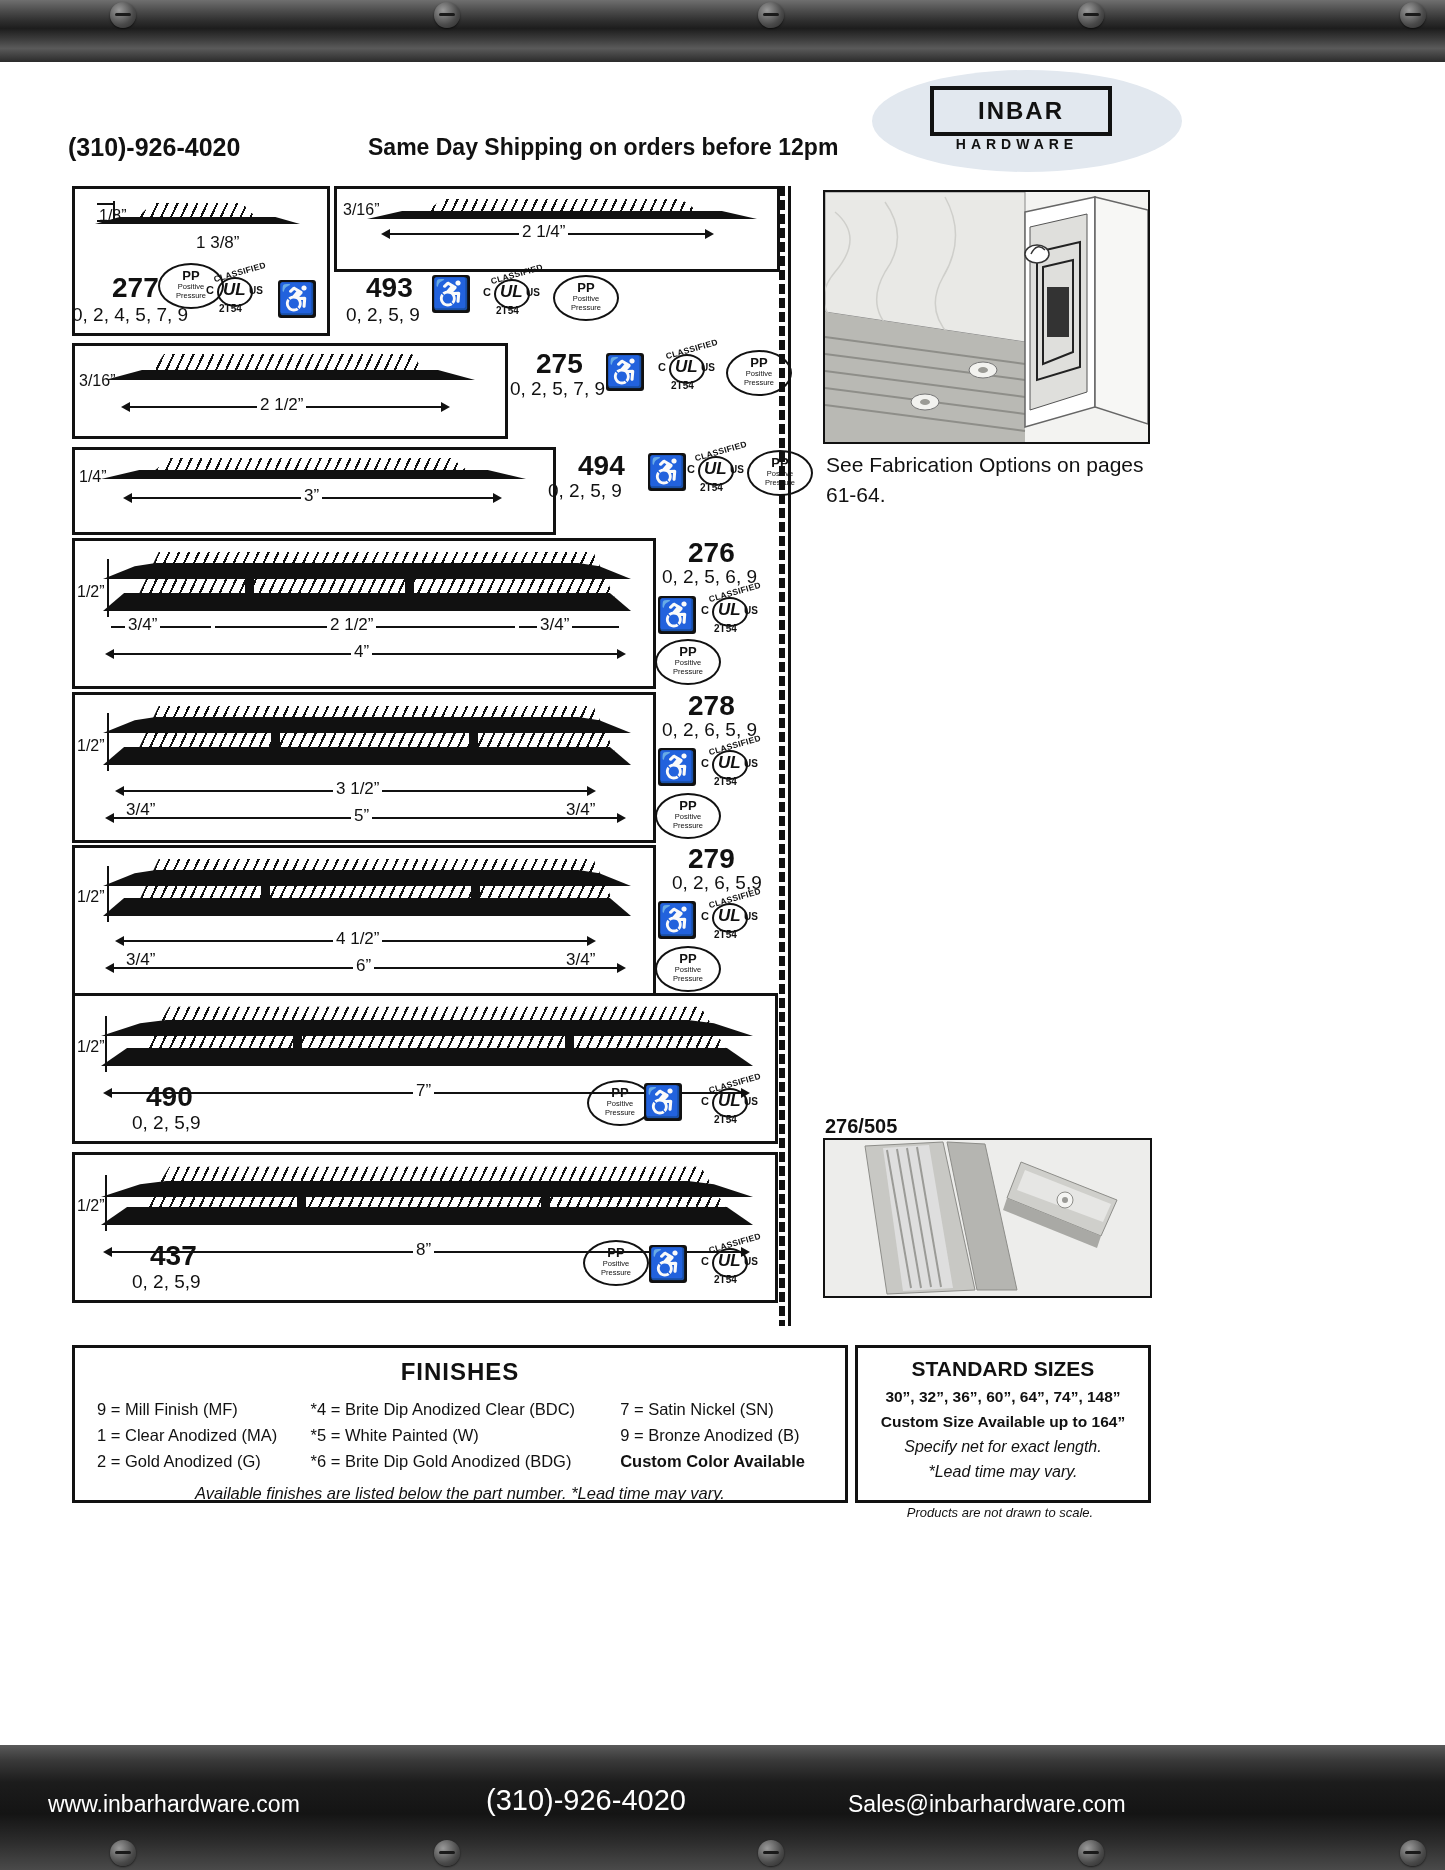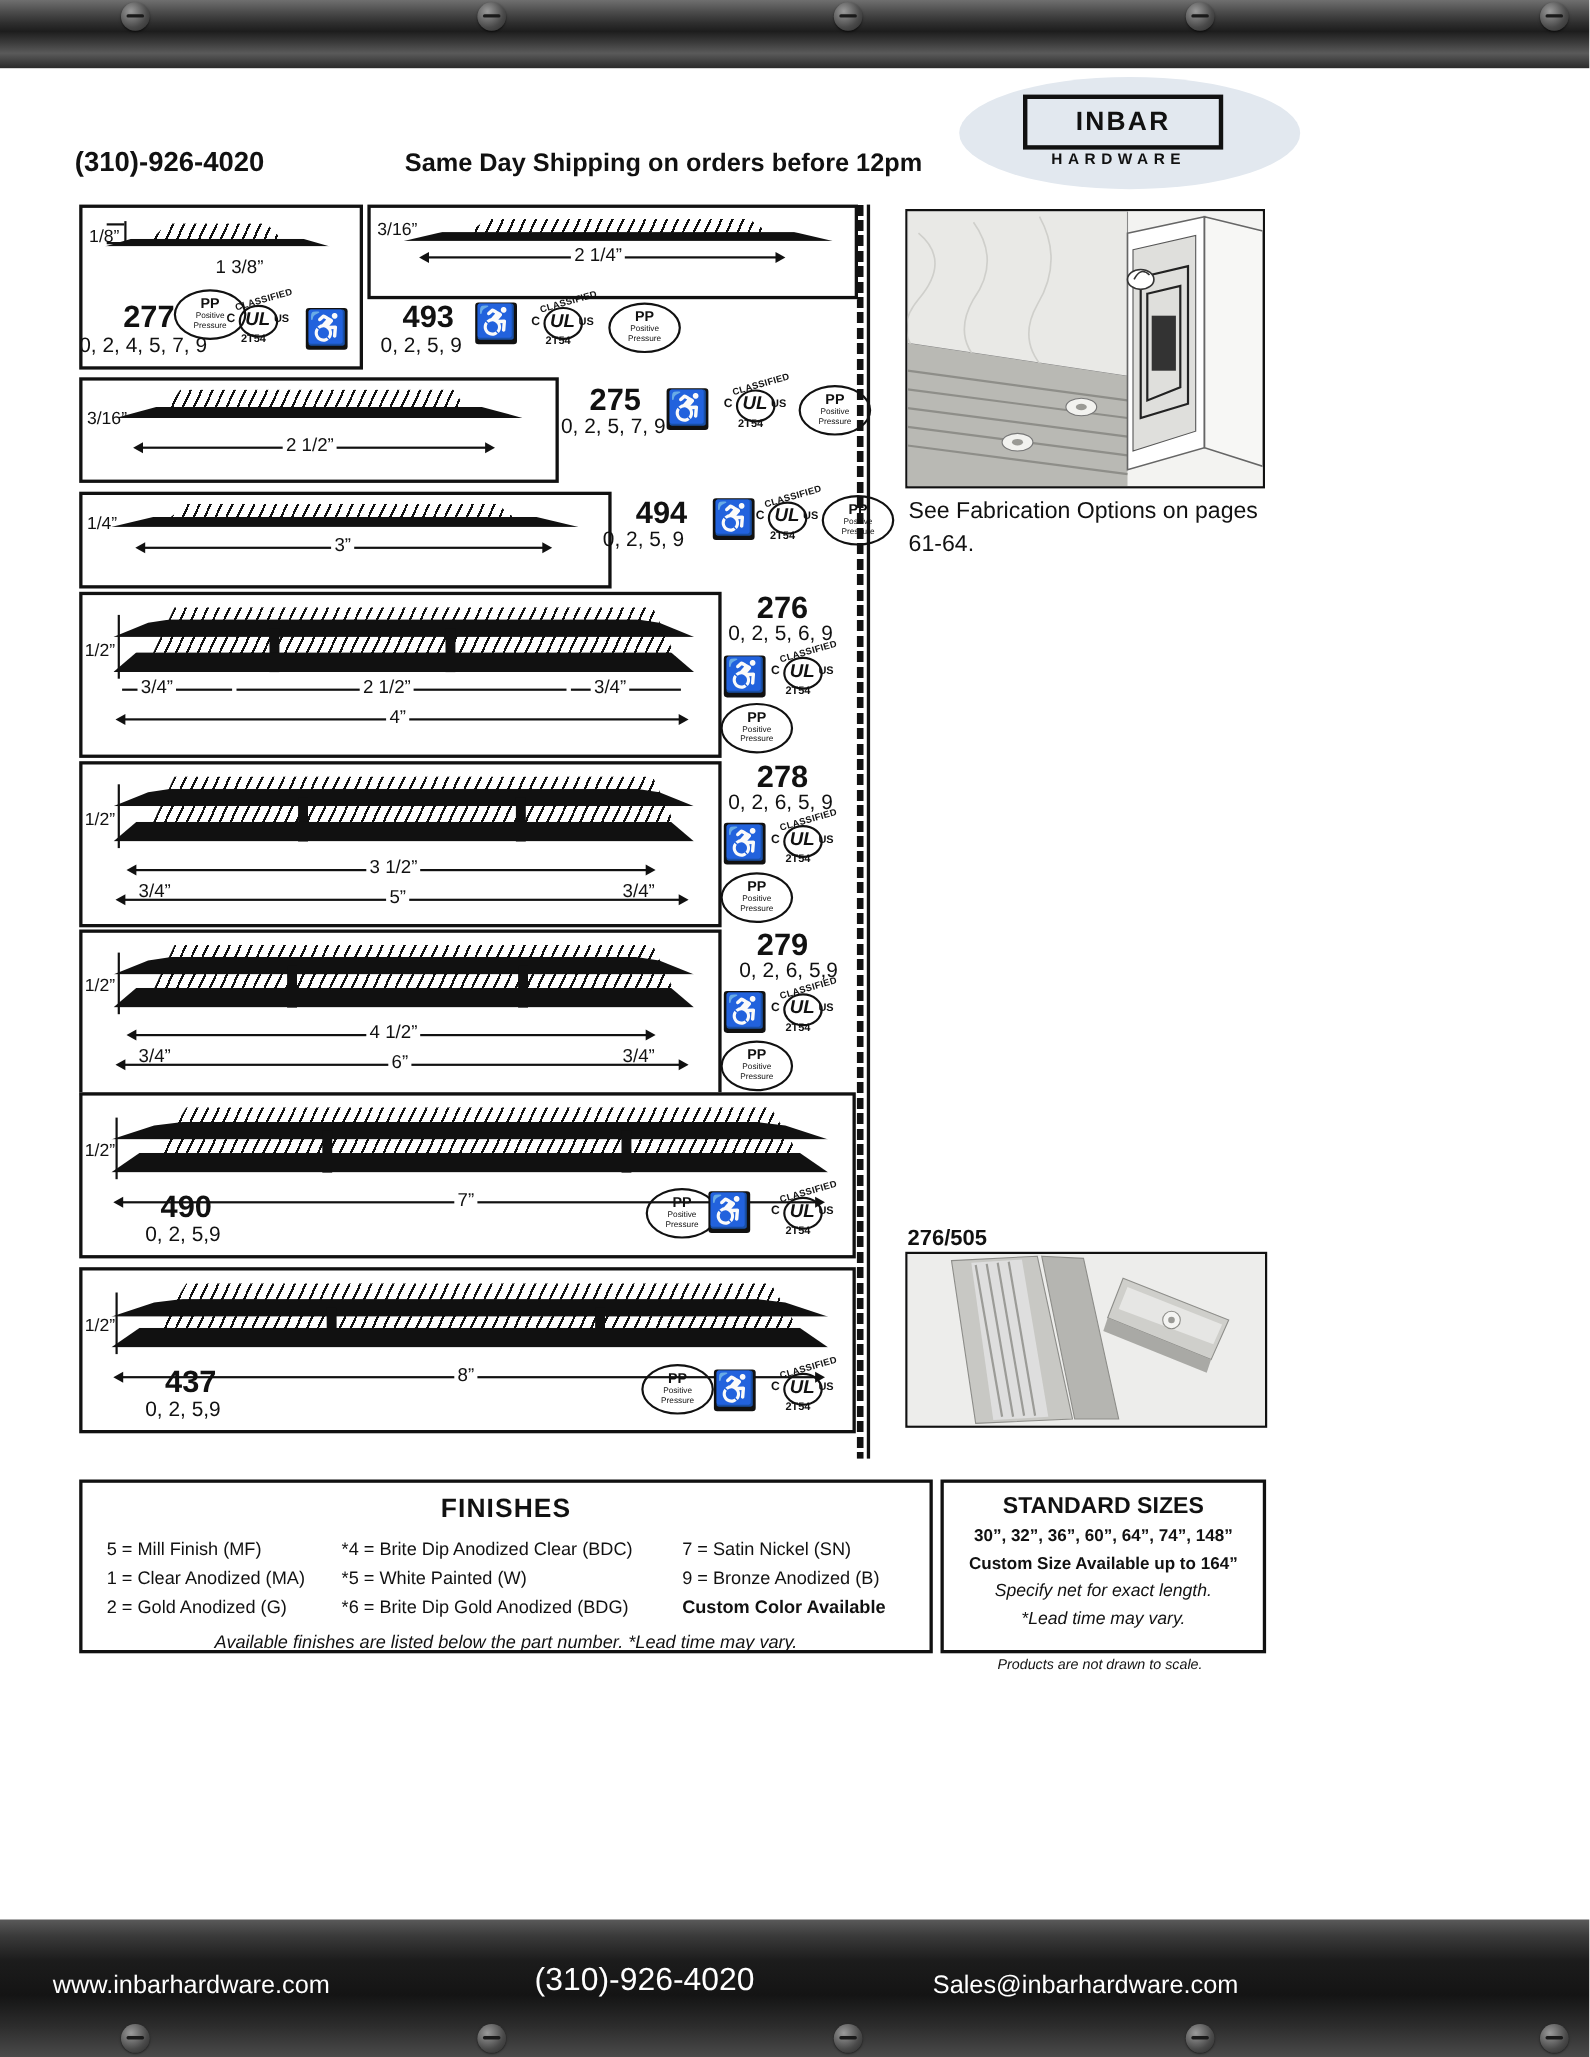--- a/index.html
+++ b/index.html
@@ -134,21 +134,21 @@
     <span>INBAR</span>
   </div>
 <div class="logo-sub">HARDWARE</div>
 
 <div class="vdivider"></div>
 <div class="vdivider2"></div>
 
 <div class="panel" style="left:72px;top:186px;width:252px;height:144px;">
   <div class="hatch" style="position:absolute;left:42px;top:14px;width:160px;height:16px;clip-path:polygon(12% 100%,22% 0,78% 0,88% 100%);"></div>
   <div class="sill" style="left:20px;top:28px;width:205px;height:7px;clip-path:polygon(0 100%,12% 0,88% 0,100% 100%);"></div>
-  <div class="dimv" style="left:6px;top:18px;">1/8”</div>
+  <div class="dimv" style="left:24px;top:18px;">1/8”</div>
   <div class="vline" style="left:38px;top:12px;height:22px;"></div>
   <div class="dimline" style="left:22px;top:14px;width:16px;"></div>
   <div class="dimline" style="left:22px;top:31px;width:16px;"></div>
   <div class="dim" style="left:118px;top:44px;">1 3/8”</div>
 </div>
 <div class="partno" style="left:112px;top:272px;">277</div>
 <div class="finishes-line" style="left:72px;top:304px;">0, 2, 4, 5, 7, 9</div>
 <div class="pp" style="left:158px;top:263px;">
   <div class="pp1">PP</div>
   <div class="pp2">Positive</div>
@@ -465,21 +465,21 @@
       <circle cx="240" cy="60" r="3" fill="#9a9a96"></circle>
       <path d="M182 58 L276 96 L272 108 L178 70 Z" fill="#a9a9a5"></path>
     </g>
   </svg>
 </div>
 
 <div class="finbox">
   <div class="fintitle">FINISHES</div>
   <div class="fincols">
     <div class="fincol">
-      <div>5 = Mill Finish (MF)</div>
+      <div>9 = Mill Finish (MF)</div>
       <div>1 = Clear Anodized (MA)</div>
       <div>2 = Gold Anodized (G)</div>
     </div>
     <div class="fincol" style="flex:1.45;">
       <div>*4 = Brite Dip Anodized Clear (BDC)</div>
       <div>*5 = White Painted (W)</div>
       <div>*6 = Brite Dip Gold Anodized (BDG)</div>
     </div>
     <div class="fincol" style="flex:.95;">
       <div>7 = Satin Nickel (SN)</div>

